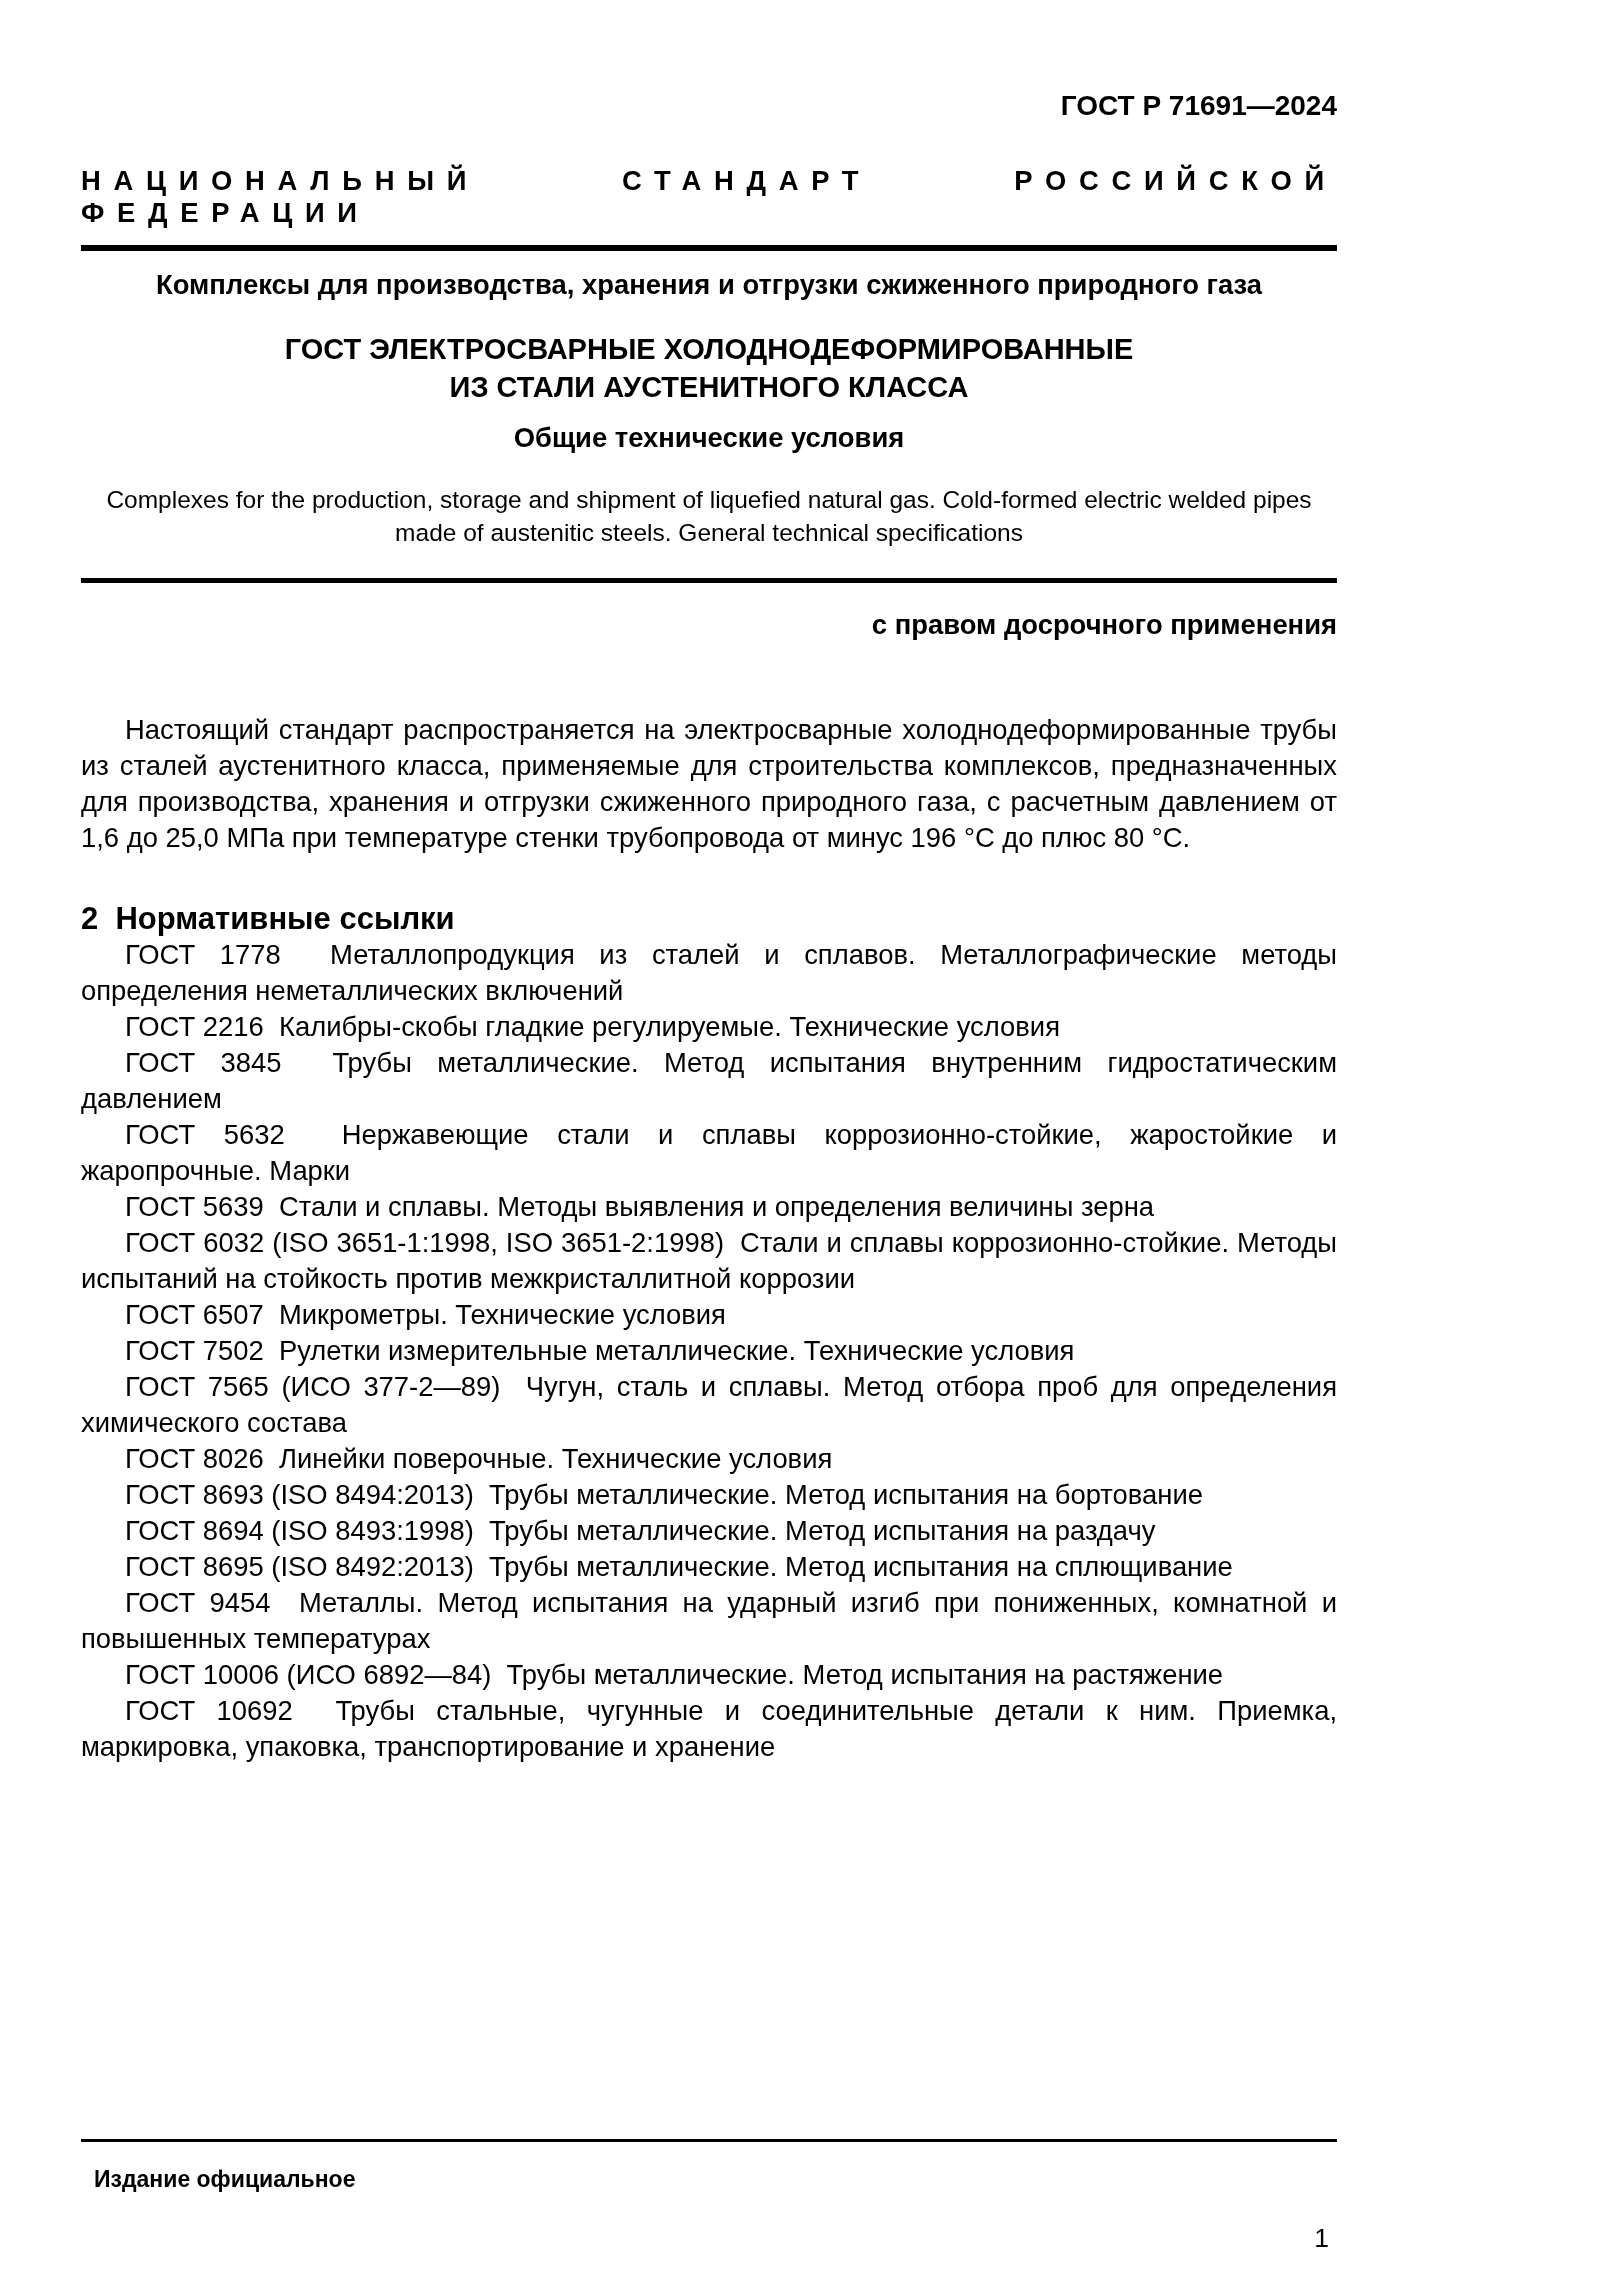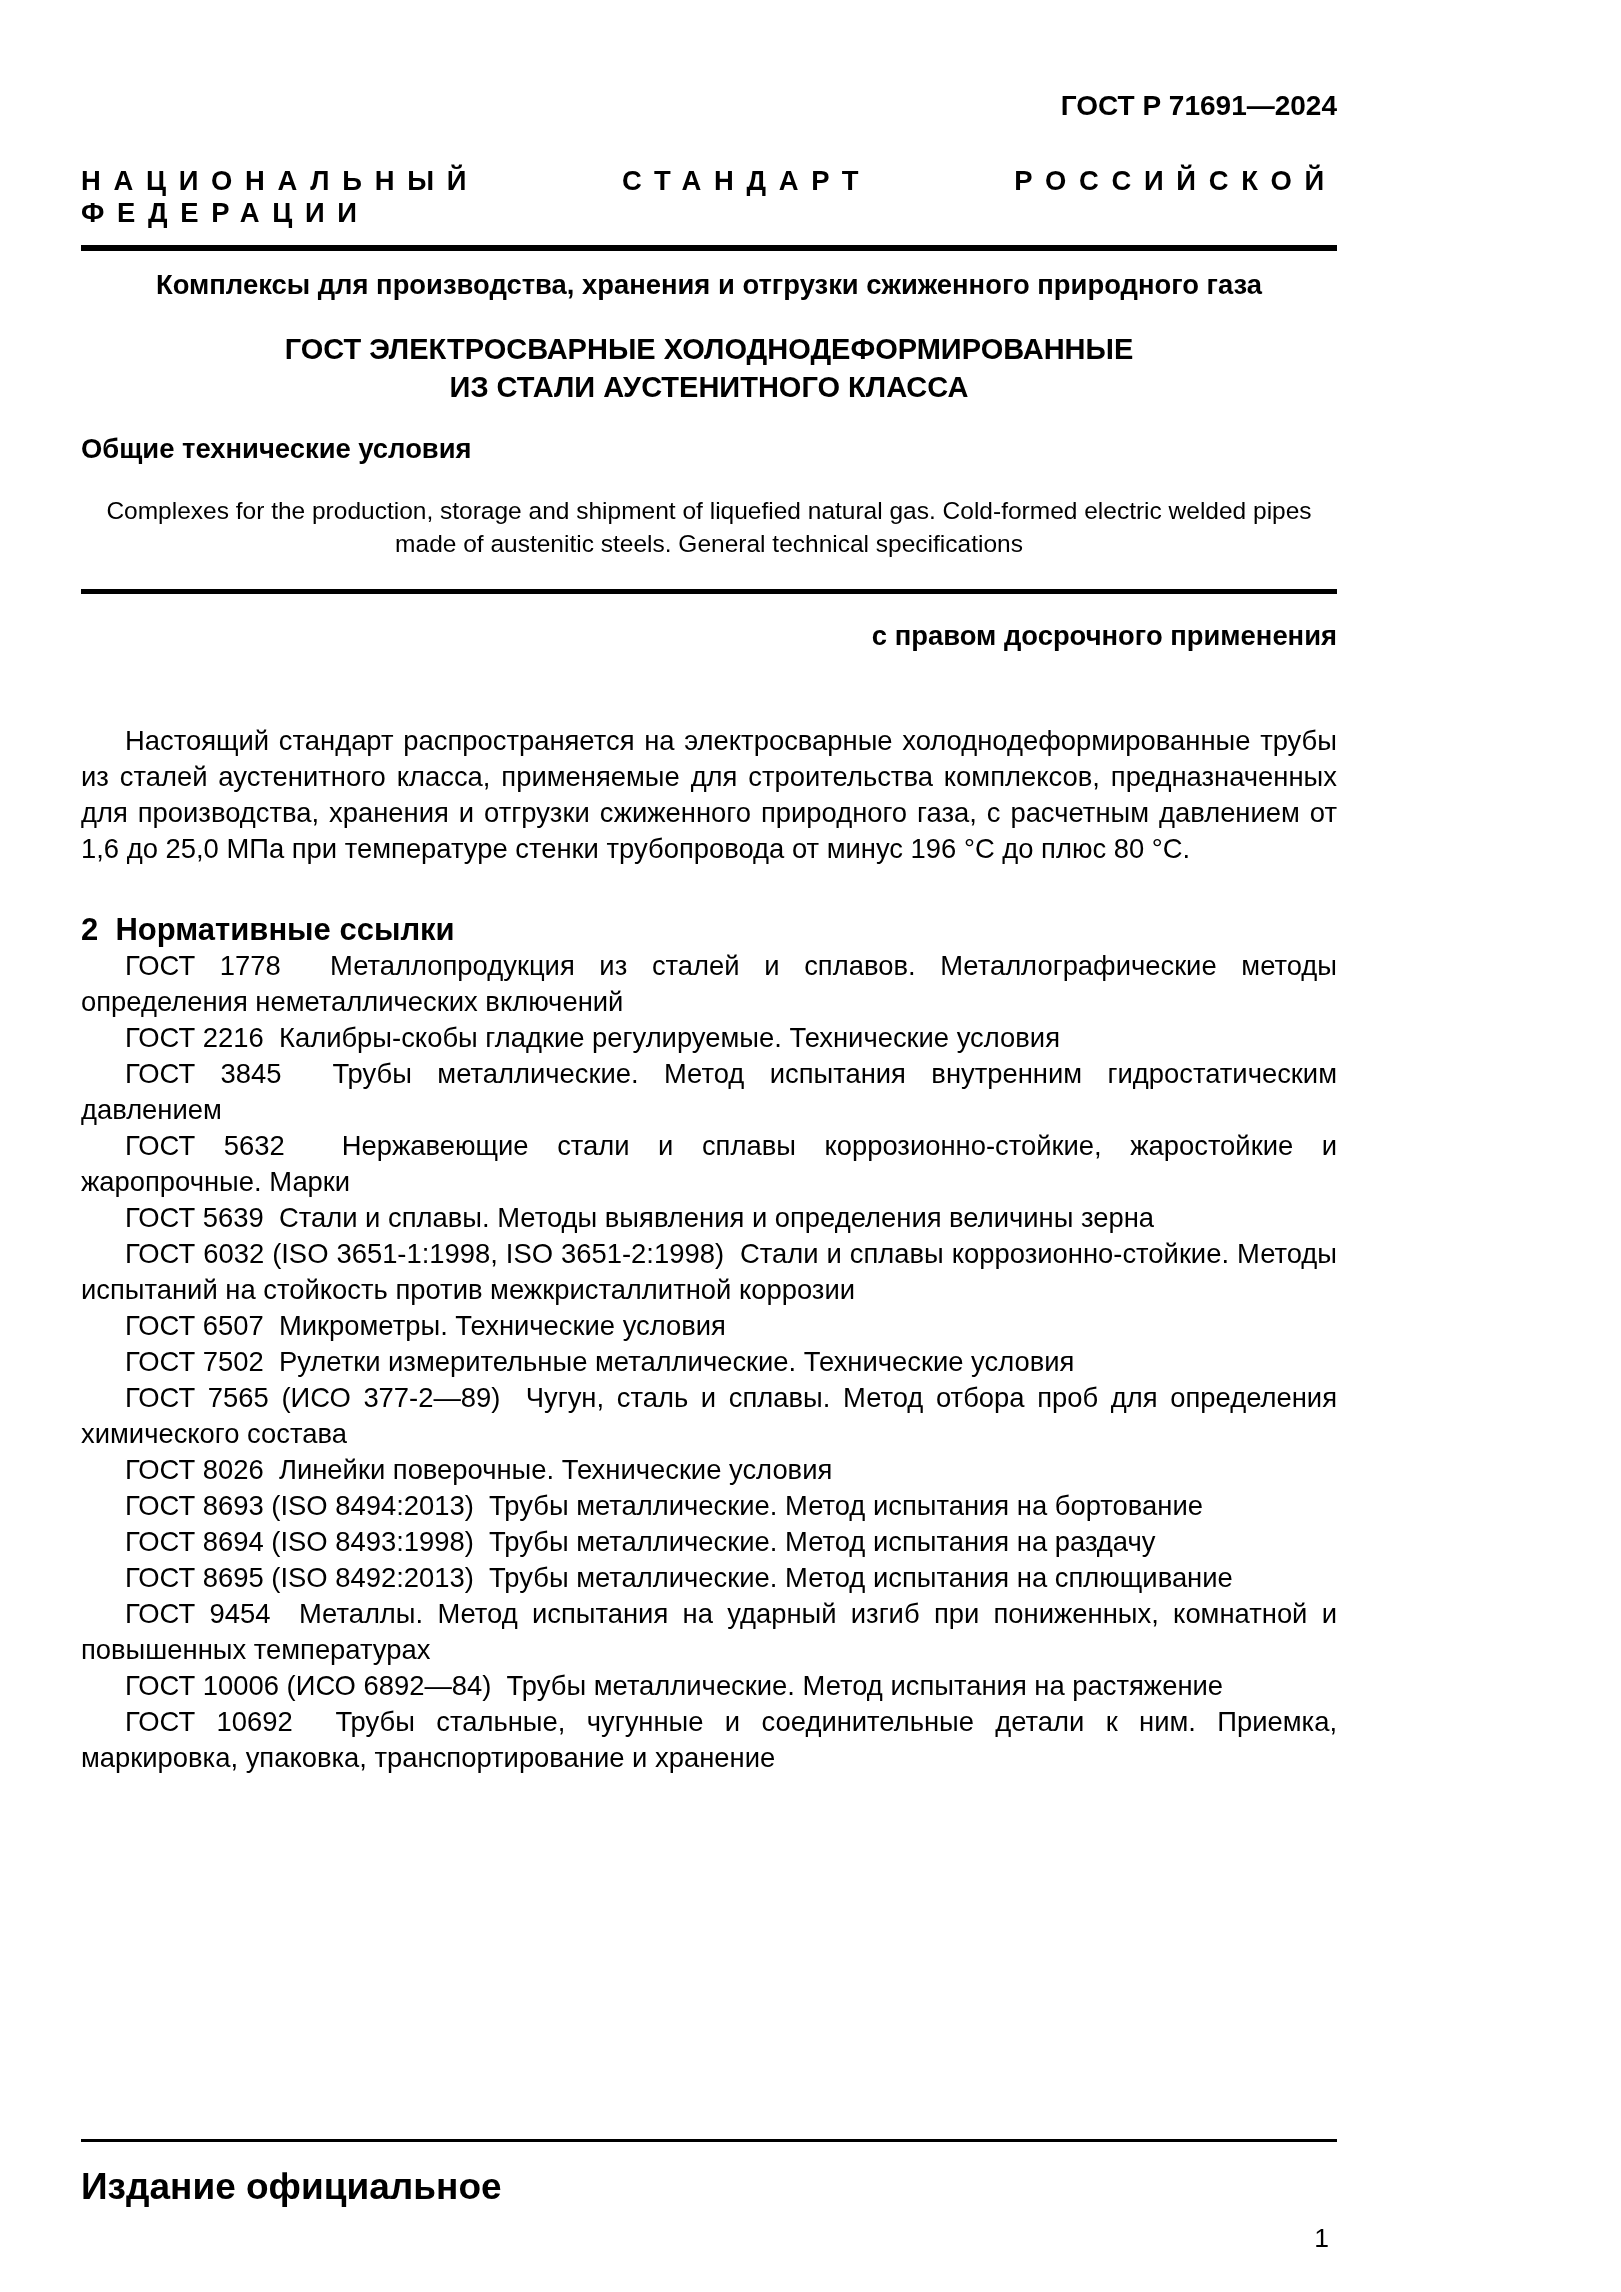--- a/index.html
+++ b/index.html
@@ -41,24 +41,24 @@
     text-align: center;
   }
   .title-caps {
     margin-top: 29px;
     font-size: 29px;
     font-weight: 700;
     text-align: center;
     line-height: 38px;
   }
   .subtitle {
-    margin-top: 27px;
+    margin-top: 16px;
     font-size: 27.4px;
     font-weight: 700;
-    text-align: left;
+    text-align: center;
   }
   .title-en {
     margin-top: 29px;
     font-size: 24.5px;
     line-height: 33px;
     text-align: center;
   }
   .intro-dates {
     margin-top: 23.5px;
     font-size: 27.4px;
@@ -83,23 +83,23 @@
   .footnote-rule {
     position: absolute;
     left: 81px;
     right: 82px;
     top: 2139px;
     height: 2.9px;
     background: #000;
   }
   .edition {
     position: absolute;
-    left: 81px;
+    left: 94px;
     top: 2166px;
-    font-size: 37px;
+    font-size: 23px;
     font-weight: 700;
   }
   .page-num {
     position: absolute;
     right: 90px;
     top: 2223px;
     font-size: 26.5px;
   }
 </style>
 </head>

